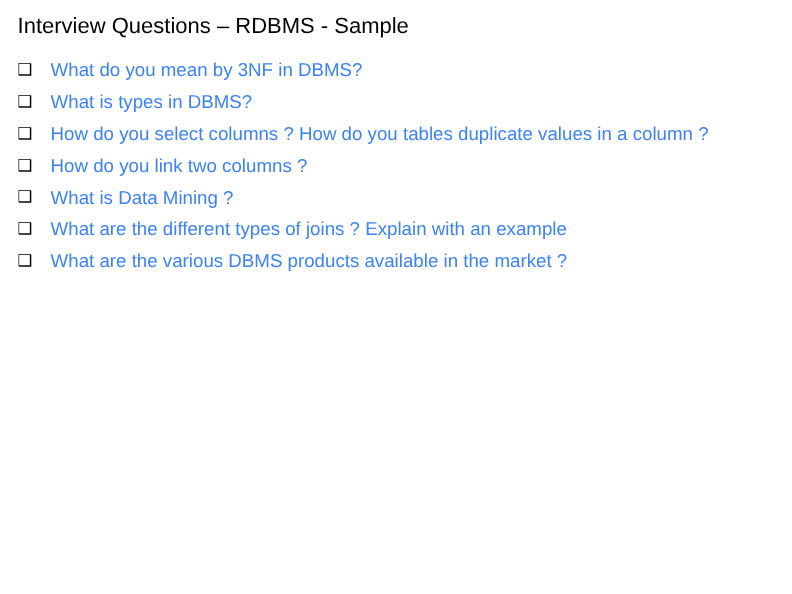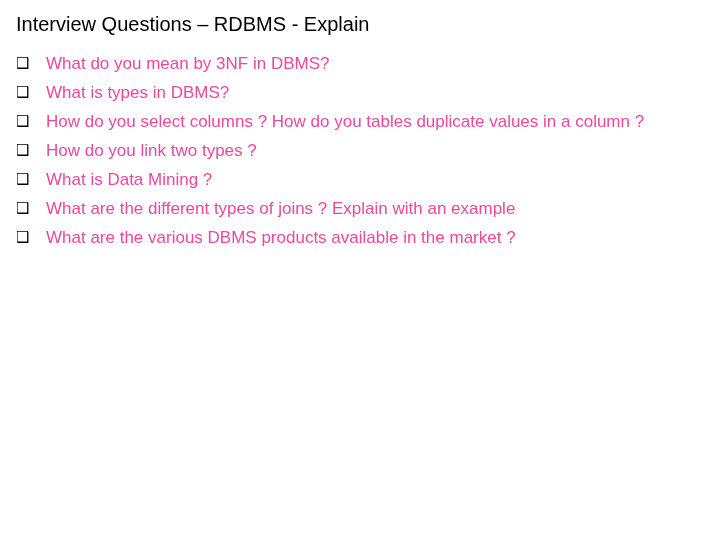--- a/index.html
+++ b/index.html
@@ -64,50 +64,50 @@
     width: 22px;
     font-family: "DejaVu Sans", sans-serif;
     font-size: 15px;
     line-height: 29px;
     color: #000000;
     text-align: left;
   }
 
   .bullet-text {
     display: block;
-    color: #ec4899;
+    color: #3b82f6;
   }
 </style>
 </head>
 <body>
 
 <div class="slide">
 
-  <div class="slide-title">Interview Questions – RDBMS - Explain</div>
+  <div class="slide-title">Interview Questions – RDBMS - Sample</div>
 
   <ul class="body-list">
 
     <li class="bullet-item">
       <span class="bullet-marker">❑</span>
       <span class="bullet-text">What do you mean by 3NF in DBMS?</span>
     </li>
 
     <li class="bullet-item">
       <span class="bullet-marker">❑</span>
       <span class="bullet-text">What is types in DBMS?</span>
     </li>
 
     <li class="bullet-item">
       <span class="bullet-marker">❑</span>
       <span class="bullet-text">How do you select columns ? How do you tables duplicate values in a column ?</span>
     </li>
 
     <li class="bullet-item">
       <span class="bullet-marker">❑</span>
-      <span class="bullet-text">How do you link two types ?</span>
+      <span class="bullet-text">How do you link two columns ?</span>
     </li>
 
     <li class="bullet-item">
       <span class="bullet-marker">❑</span>
       <span class="bullet-text">What is Data Mining ?</span>
     </li>
 
     <li class="bullet-item">
       <span class="bullet-marker">❑</span>
       <span class="bullet-text">What are the different types of joins ? Explain with an example</span>

